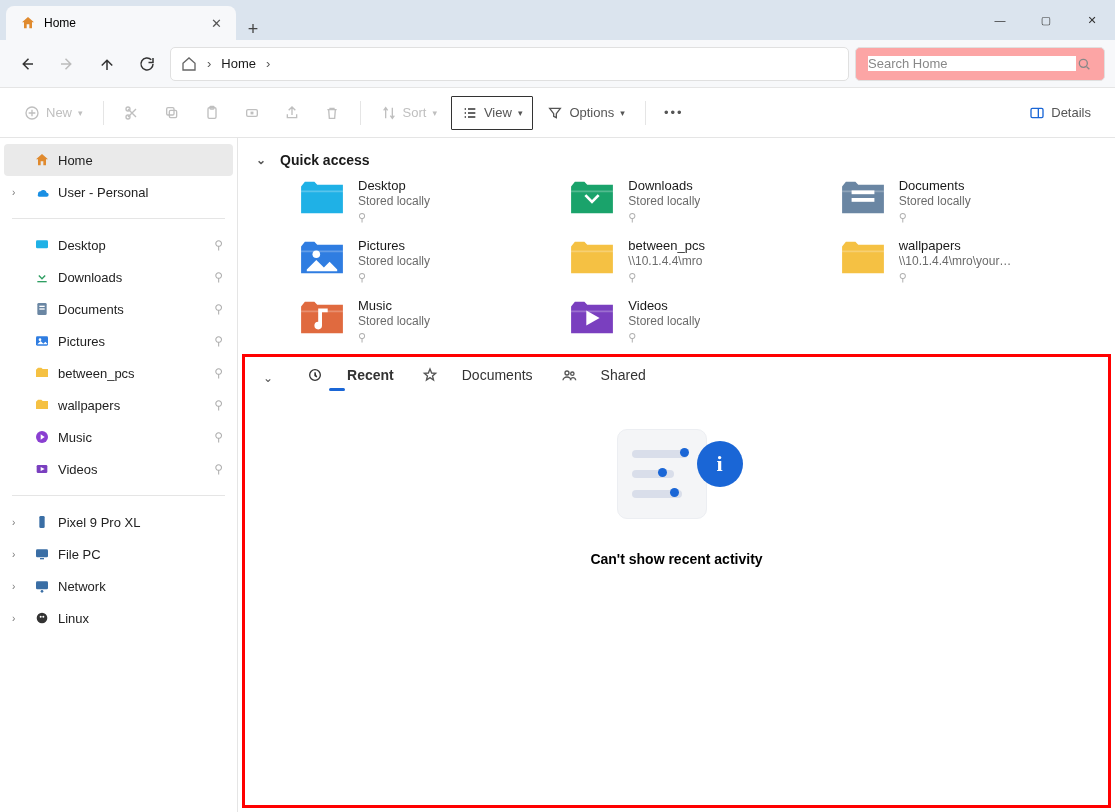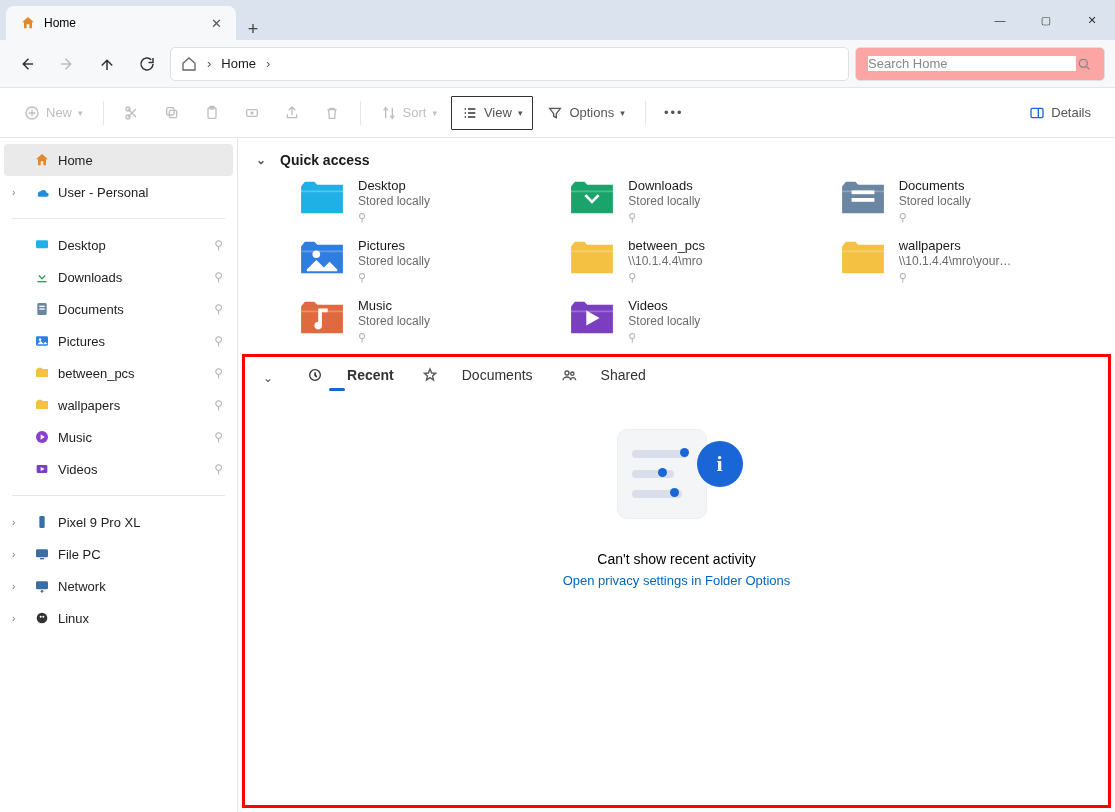--- a/index.html
+++ b/index.html
@@ -106,21 +106,21 @@
   .doc .line { position:absolute; height:8px; background:#d9deea; border-radius:4px; left:14px; }
   .doc .line.l1 { top:20px; width:56px; }
   .doc .line.l2 { top:40px; width:42px; }
   .doc .line.l3 { top:60px; width:50px; }
   .doc .dot { width:9px; height:9px; border-radius:50%; background:#1a66d6; position:absolute; }
   .info-badge {
     position:absolute; right:-6px; top:12px; width:46px; height:46px; border-radius:50%;
     background:#1a66d6; color:#fff; display:flex; align-items:center; justify-content:center;
     font-weight:700; font-size:22px; font-family:Georgia,serif;
   }
-  .empty-title { font-size:14px; font-weight:400; margin-bottom:6px; }
+  .empty-title { font-size:14px; font-weight:700; margin-bottom:6px; }
   .empty-sub { font-size:13px; color:#444; margin-bottom:12px; }
   .empty-link { font-size:13px; color:#0067c0; }
   
   svg.ic { width:16px; height:16px; }
   svg.ic18 { width:18px; height:18px; }
 </style>
 </head>
 <body>
 
 <div class="titlebar">
@@ -529,17 +529,16 @@
             <div class="line l1"></div>
               <div class="dot" style="top:18px; left:62px;"></div>
             <div class="line l2"></div>
               <div class="dot" style="top:38px; left:40px;"></div>
             <div class="line l3"></div>
               <div class="dot" style="top:58px; left:52px;"></div>
           </div>
           <div class="info-badge">i</div>
         </div>
         <div class="empty-title">Can't show recent activity</div>
-        <div class="empty-link">Open privacy settings in Folder Options</div>
       </div>
     </div>
   </div>
 </div>
 
 </body></html>

